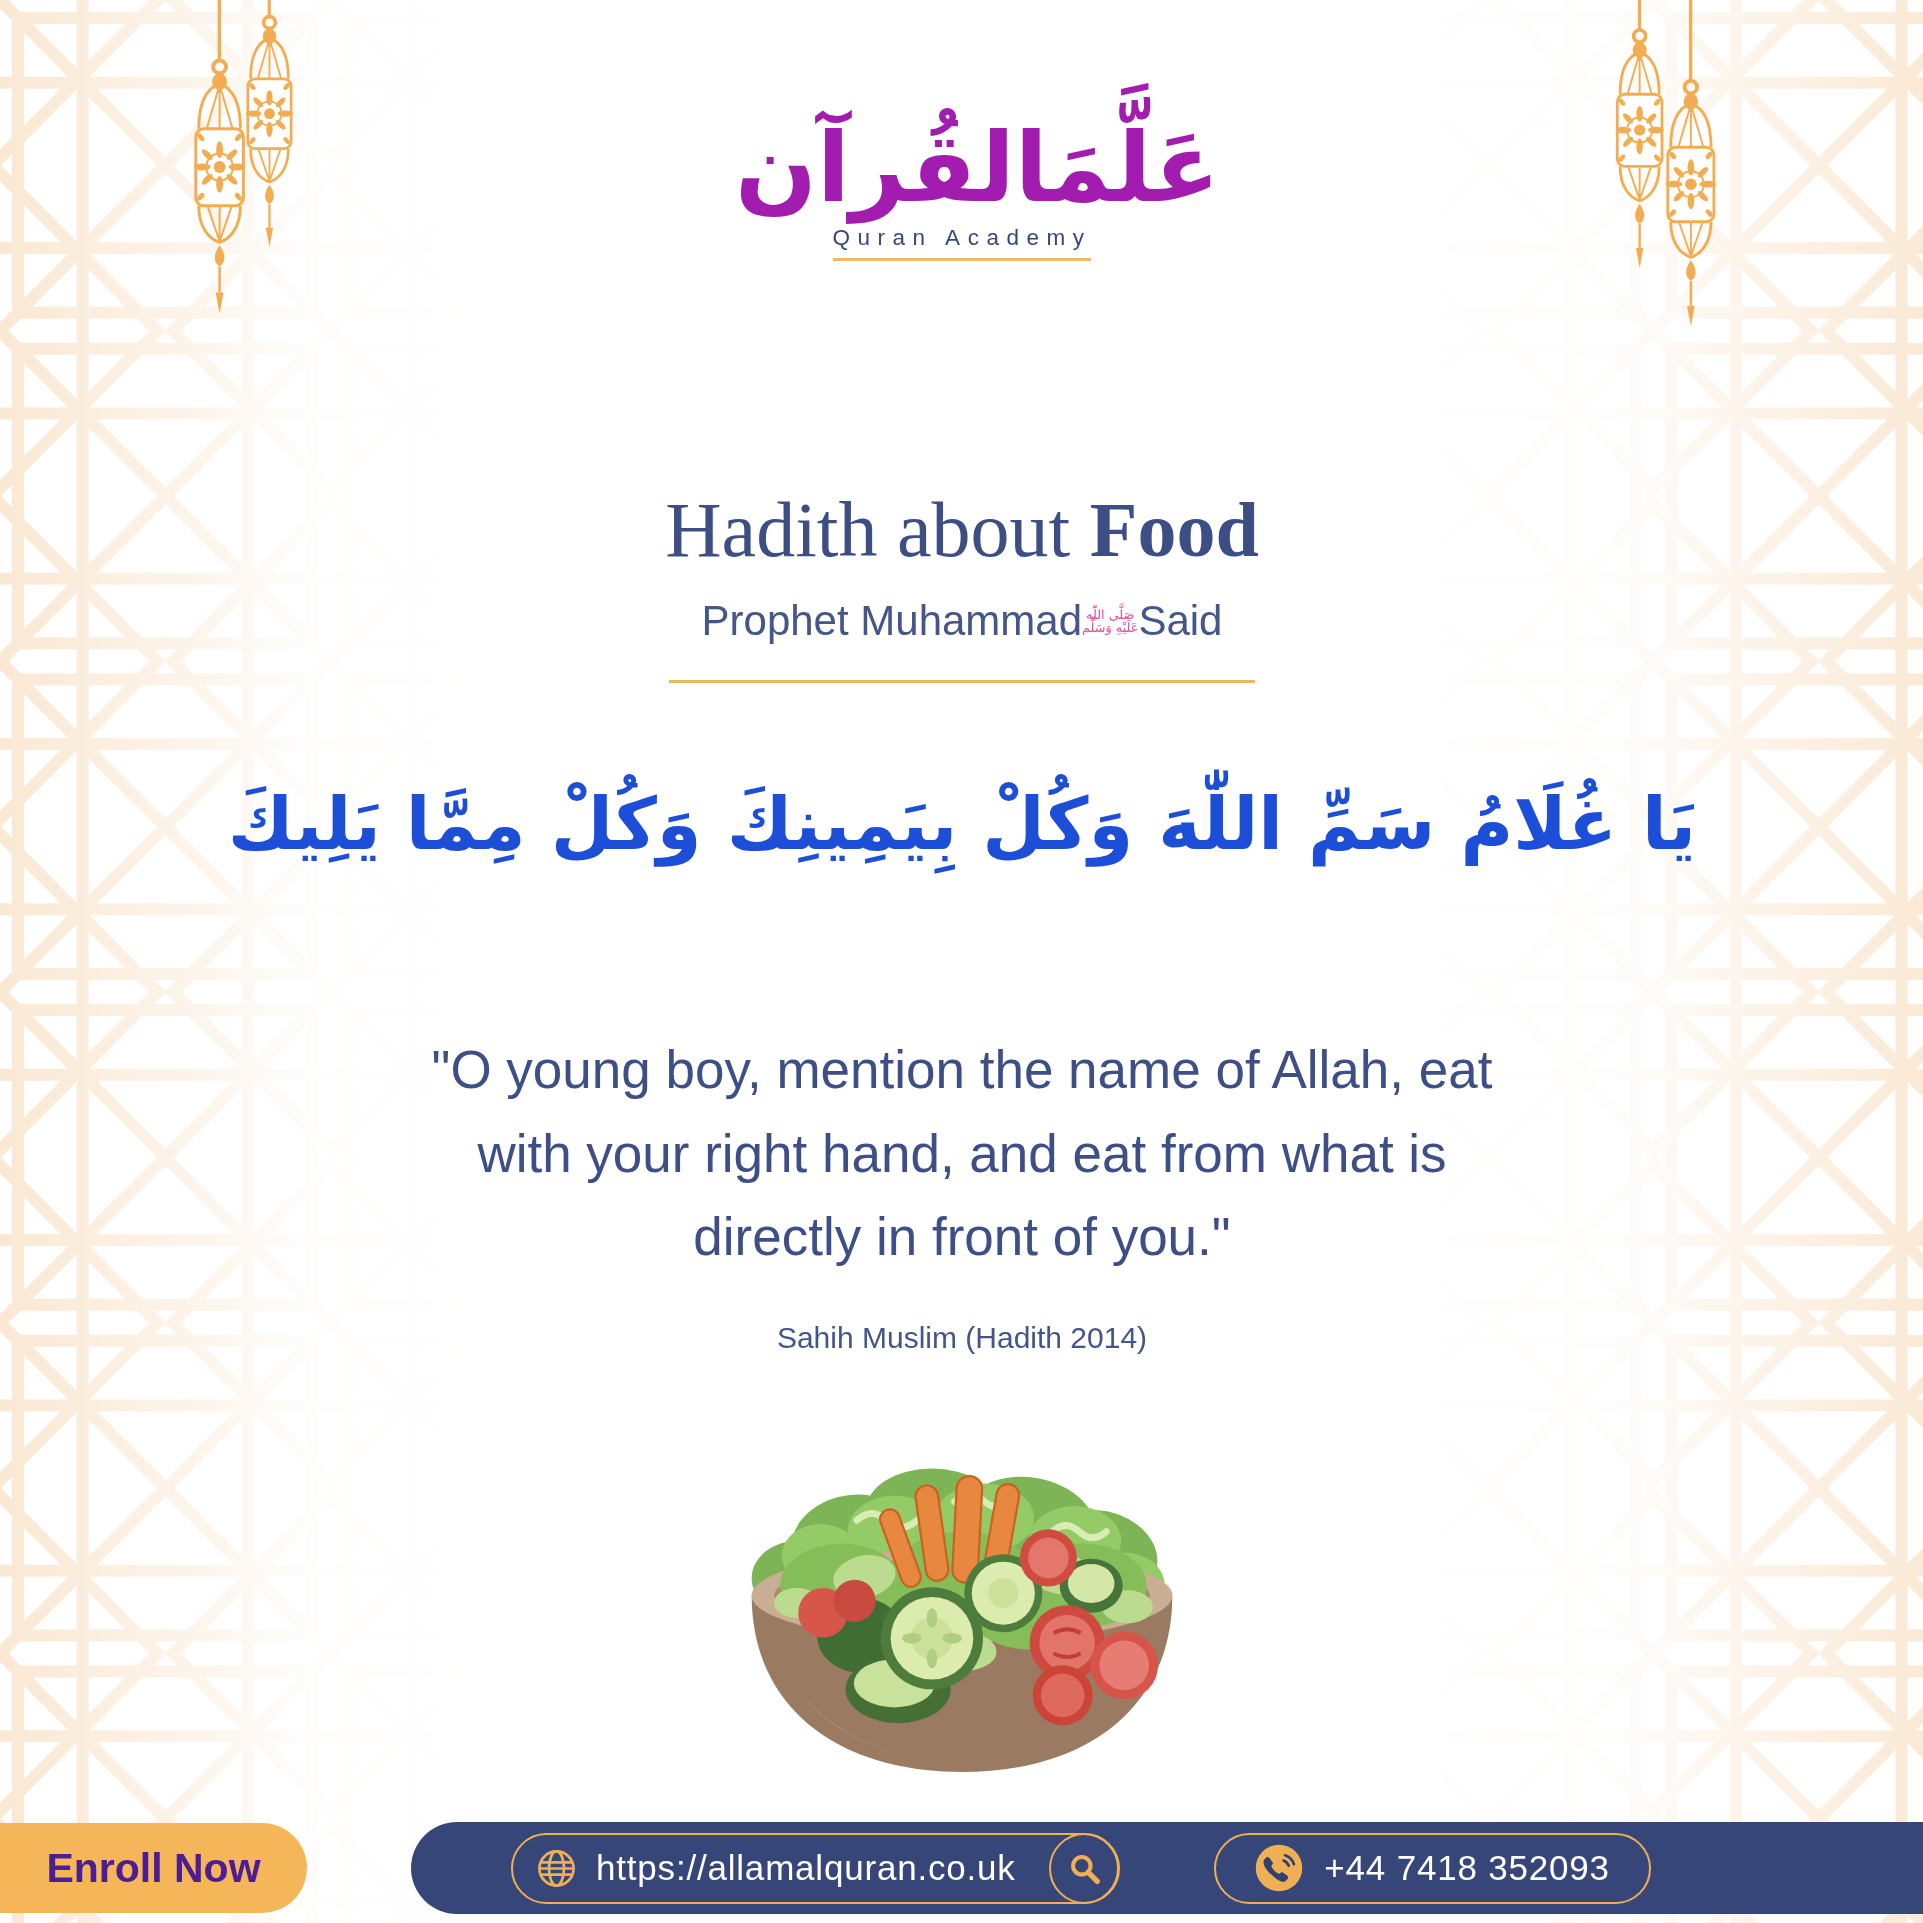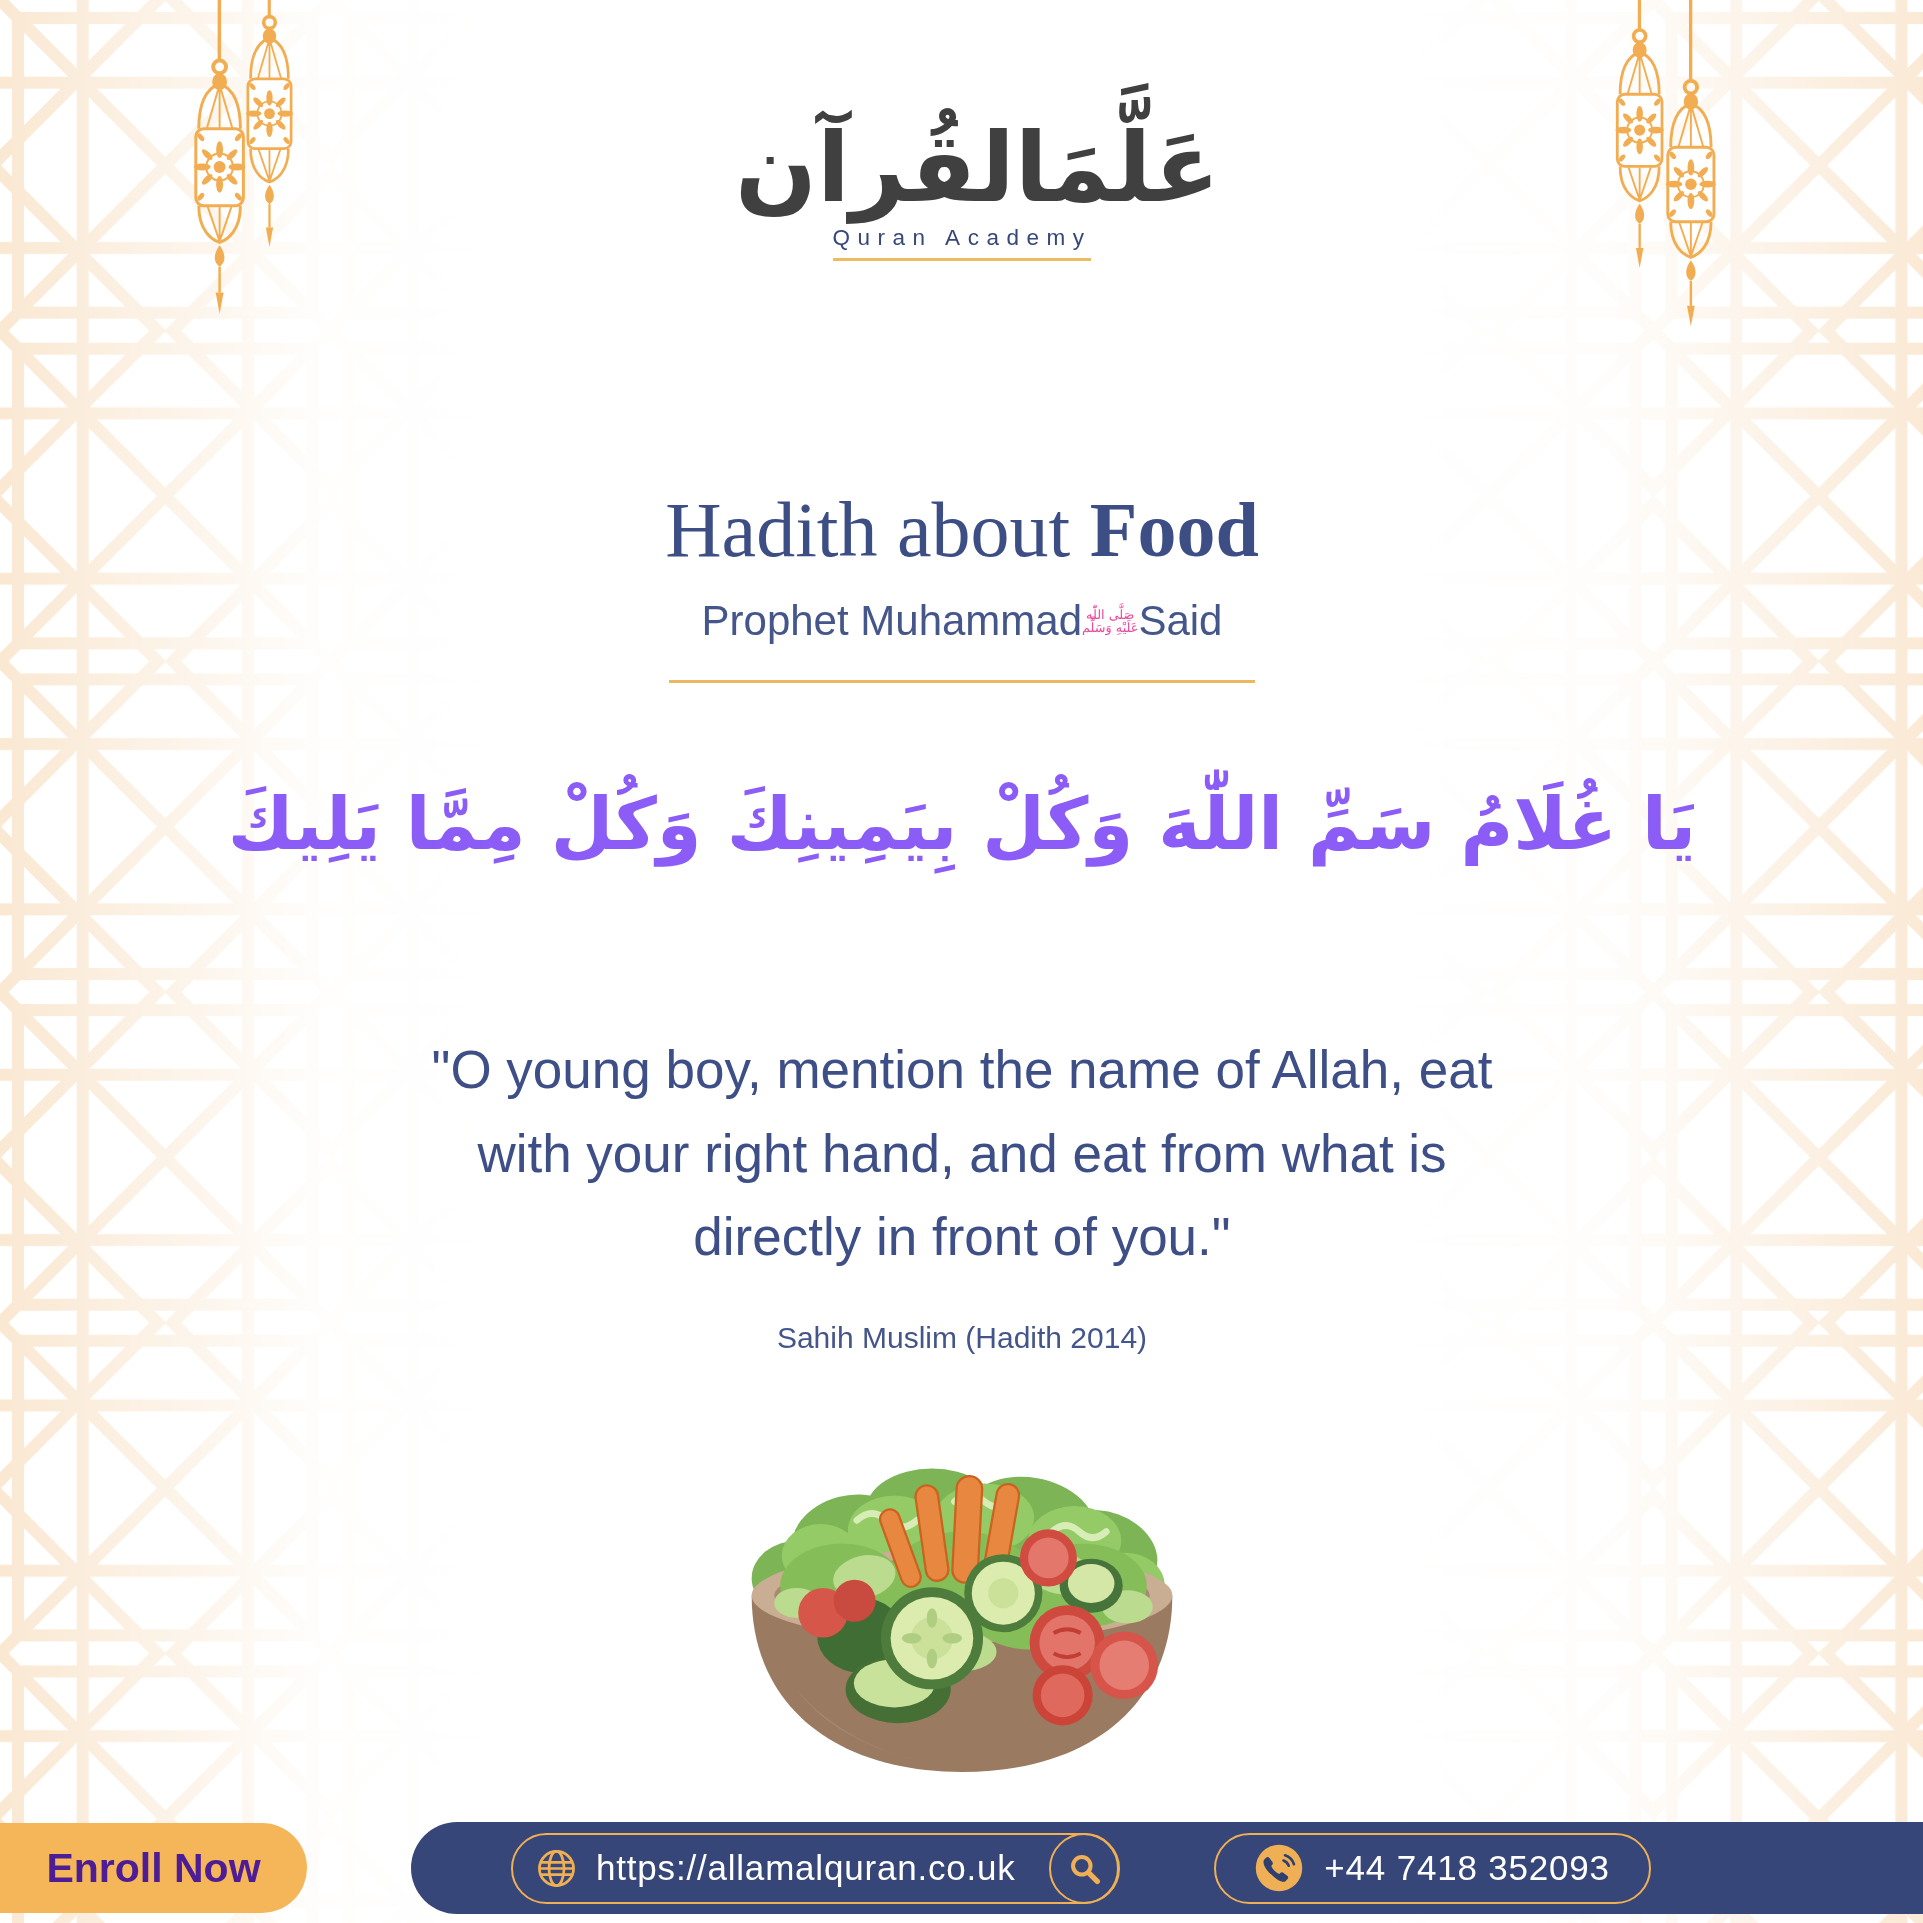--- a/index.html
+++ b/index.html
@@ -12,38 +12,38 @@
       rgba(255,255,255,0.25) 0px,
       rgba(255,255,255,0.96) 323px,
       #ffffff 511px,
       #ffffff 1383px,
       rgba(255,255,255,0.94) 1608px,
       rgba(255,255,255,0.30) 1924px);}
   .lanterns{position:absolute;left:0;top:0;z-index:2;pointer-events:none;}
   
   .logo{position:absolute;top:113px;left:0;right:0;text-align:center;z-index:3;}
   .logo-arabic{font-family:"DejaVu Sans",sans-serif;font-weight:700;font-size:96px;
-               line-height:1.15;color:#404040;direction:rtl;padding-left:31px;}
+               line-height:1.15;color:#a21caf;direction:rtl;padding-left:31px;}
   .logo-sub{display:inline-block;margin-top:1.5px;font-size:22.5px;letter-spacing:7.5px;
             color:#36477B;font-weight:500;padding-bottom:7.5px;border-bottom:3px solid #F0BA60;}
   
   .title{position:absolute;top:485px;left:0;right:0;text-align:center;z-index:3;
          font-family:"Liberation Serif","DejaVu Serif",serif;font-size:78px;color:#3D4E85;}
   .title b{font-weight:800;}
   .subtitle{position:absolute;top:597px;left:0;right:0;z-index:3;display:flex;
             justify-content:center;align-items:center;
             font-size:42px;font-weight:300;color:#44568A;}
   .honorific{display:inline-flex;flex-direction:column;align-items:center;line-height:1.05;
              font-family:"DejaVu Sans",sans-serif;font-size:12.8px;color:#ec4899;direction:rtl;}
   .subtitle-underline{position:absolute;top:680px;left:50%;transform:translateX(-50%);
             width:586px;height:3px;background:#EDB75F;z-index:3;}
   
   .arabic{position:absolute;top:770px;left:0;right:0;text-align:center;z-index:3;
           font-family:"DejaVu Sans",sans-serif;font-weight:700;font-size:72px;line-height:1.5;
-          color:#8b5cf6;direction:rtl;white-space:nowrap;}
+          color:#1d4ed8;direction:rtl;white-space:nowrap;}
   .translation{position:absolute;top:1028px;left:50%;transform:translateX(-50%);width:1142px;
           text-align:center;z-index:3;font-size:53px;font-weight:300;line-height:1.58;color:#3D4F86;}
   .source{position:absolute;top:1321px;left:0;right:0;text-align:center;z-index:3;
           font-size:30px;color:#44558A;}
   
   .salad{position:absolute;top:1464px;left:50%;transform:translateX(-50%);z-index:3;}
   
   .enroll{position:absolute;left:0;top:1823px;width:307px;height:90px;z-index:4;
           background:#F5B659;border-radius:0 45px 45px 0;display:flex;align-items:center;
           justify-content:center;font-size:41px;font-weight:700;color:#4c1d95;cursor:pointer;}

